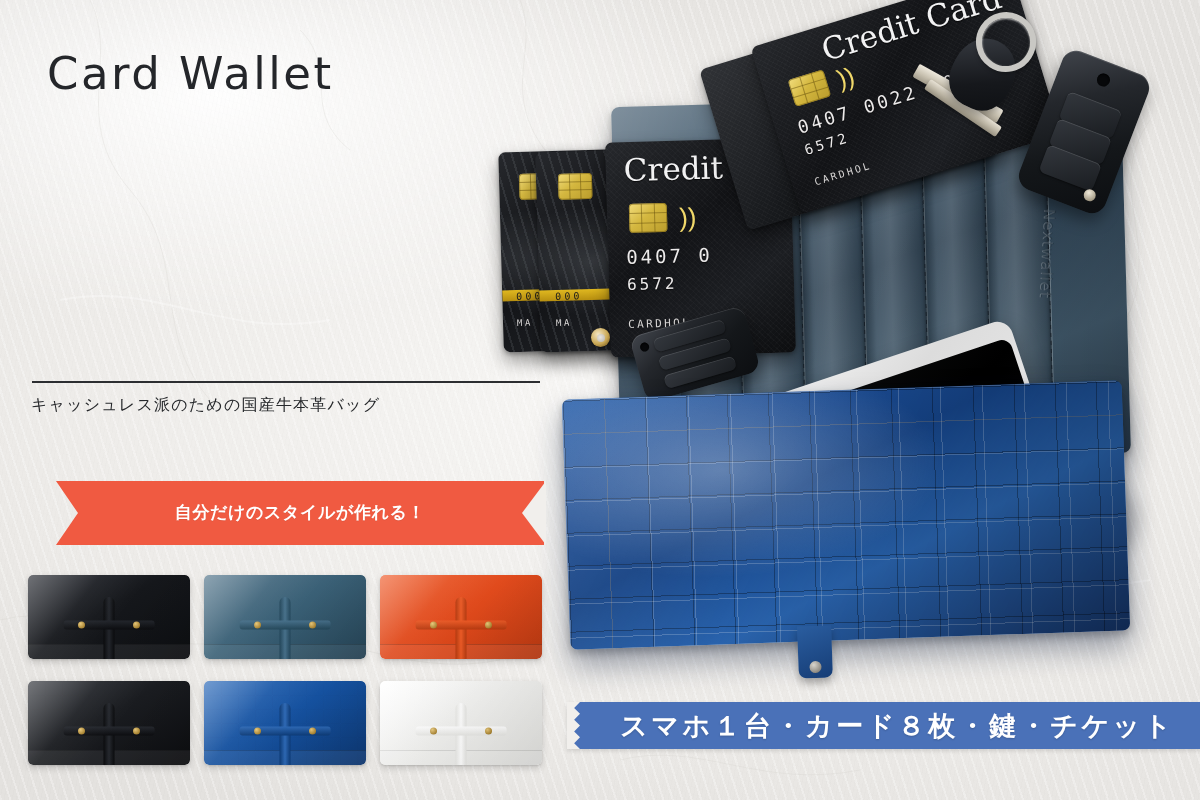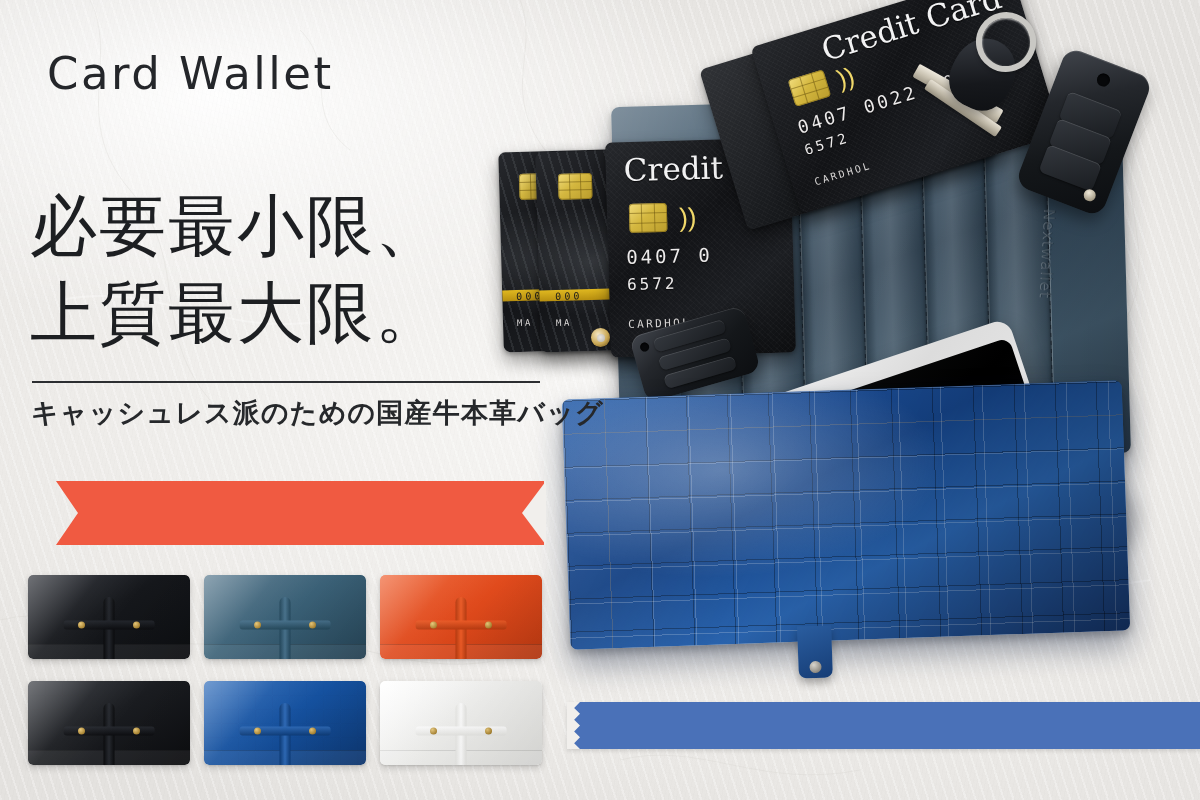--- a/index.html
+++ b/index.html
@@ -35,21 +35,21 @@
   .headline{position:absolute;left:30px;top:183px;width:530px;
     font-family:"DejaVu Serif","Liberation Serif",serif;
     color:#1d1f22;font-size:67px;line-height:1.30;letter-spacing:2px;white-space:nowrap;}
   .headline .l2{display:block;}
 
   .rule{position:absolute;left:32px;top:381px;width:508px;height:0;
     border-top:2px solid #2c2e31;}
 
   .subtitle{position:absolute;left:31px;top:395px;width:520px;
     font-family:"DejaVu Sans","Liberation Sans",sans-serif;
-    color:#26282b;font-size:27px;letter-spacing:1.2px;white-space:nowrap;font-weight:bold;}
+    color:#26282b;font-size:16px;letter-spacing:1.2px;white-space:nowrap;}
 
   
   .ribbon{position:absolute;left:56px;top:481px;width:488px;height:64px;
     background:#f05a41;color:#fff;
     display:flex;flex-direction:column;align-items:center;justify-content:center;
     clip-path:polygon(0 0,100% 0,100% 100%,0 100%,4.5% 50%);
     box-shadow:0 1px 2px rgba(0,0,0,.06);}
   .ribbon::after{content:"";position:absolute;right:-1px;top:0;width:34px;height:100%;
     background:#f2f1ef;
     clip-path:polygon(100% 0,100% 100%,0 50%);
@@ -376,30 +376,27 @@
       <div class="btn" style="top:28%;"></div>
       <div class="btn" style="top:47%;"></div>
       <div class="btn" style="top:66%;"></div>
       <div class="rivet" style="right:12px;bottom:11px;width:12px;height:12px;"></div>
     </div>
 
   </div>
 
   <div class="brand">Card Wallet</div>
 
-  <div class="headline">
-    <span class="l1">必要最小限、</span>
-    <span class="l2">上質最大限。</span>
-  </div>
 
   <div class="rule"></div>
 
   <div class="subtitle">キャッシュレス派のための国産牛本革バッグ</div>
 
   <div class="ribbon">
+    <div class="ribbon-line">自分だけのスタイルが作れる！</div>
   </div>
   <svg style="position:absolute;left:510px;top:481px;width:36px;height:64px;">
     <polygon points="36,0 36,64 12,32" fill="#f1efec"></polygon>
   </svg>
 
   <div class="swatches">
 
     <div class="wallet">
       <div class="body" style="background:linear-gradient(150deg,#2c2f36,#15171b 45%,#0d0f12);"></div>
       <div class="lowerflap"></div>
@@ -459,15 +456,16 @@
       <div class="cross" style="background:linear-gradient(to bottom,#ffffff,#e6e6e3);"></div>
       <div class="stud l"></div>
         <div class="stud r"></div>
       <div class="gloss" style="background:linear-gradient(128deg,rgba(255,255,255,.5),rgba(0,0,0,.03) 45%,rgba(0,0,0,.08));"></div>
     </div>
 
   </div>
 
   <div class="bluebanner">
     <div class="zig"></div>
+    <div class="txt">スマホ１台・カード８枚・鍵・チケット</div>
   </div>
 
 </div>
 
 </body></html>

